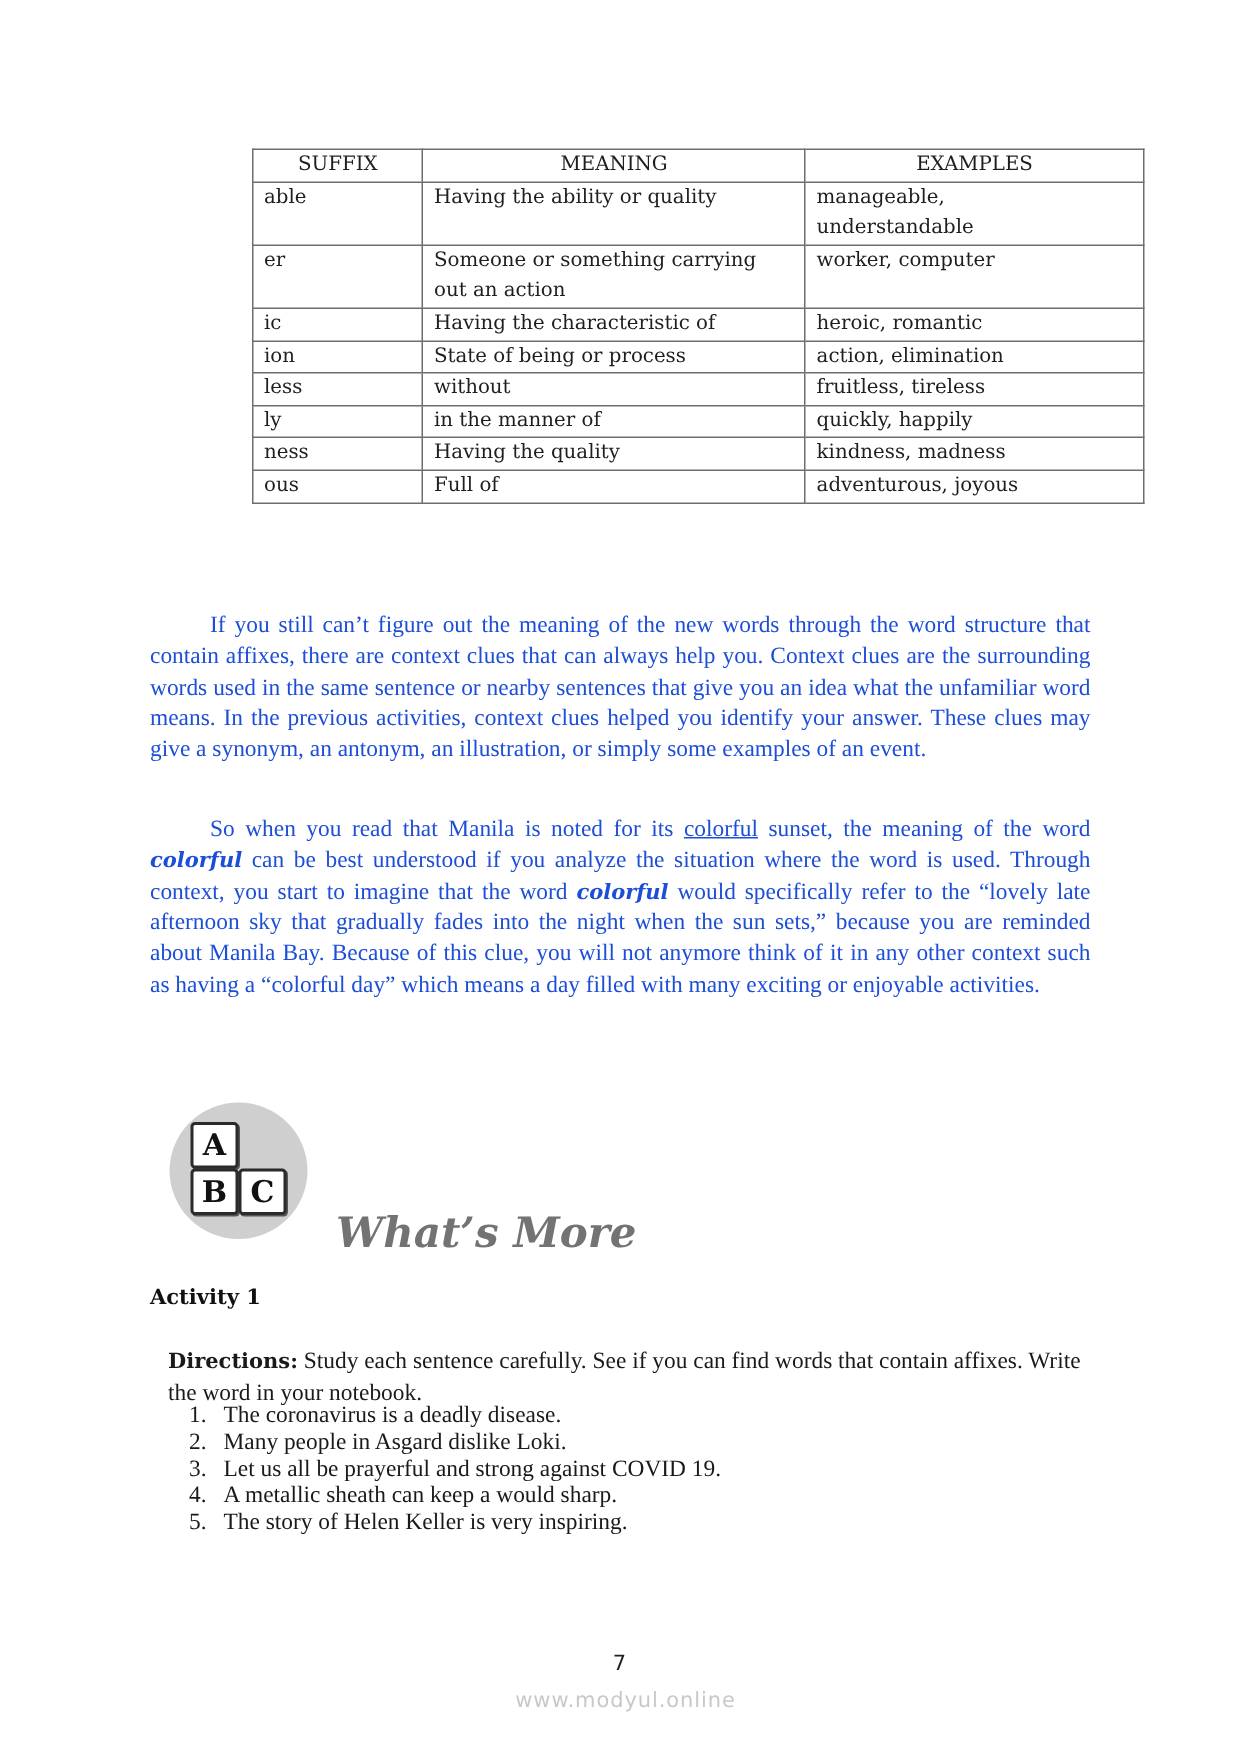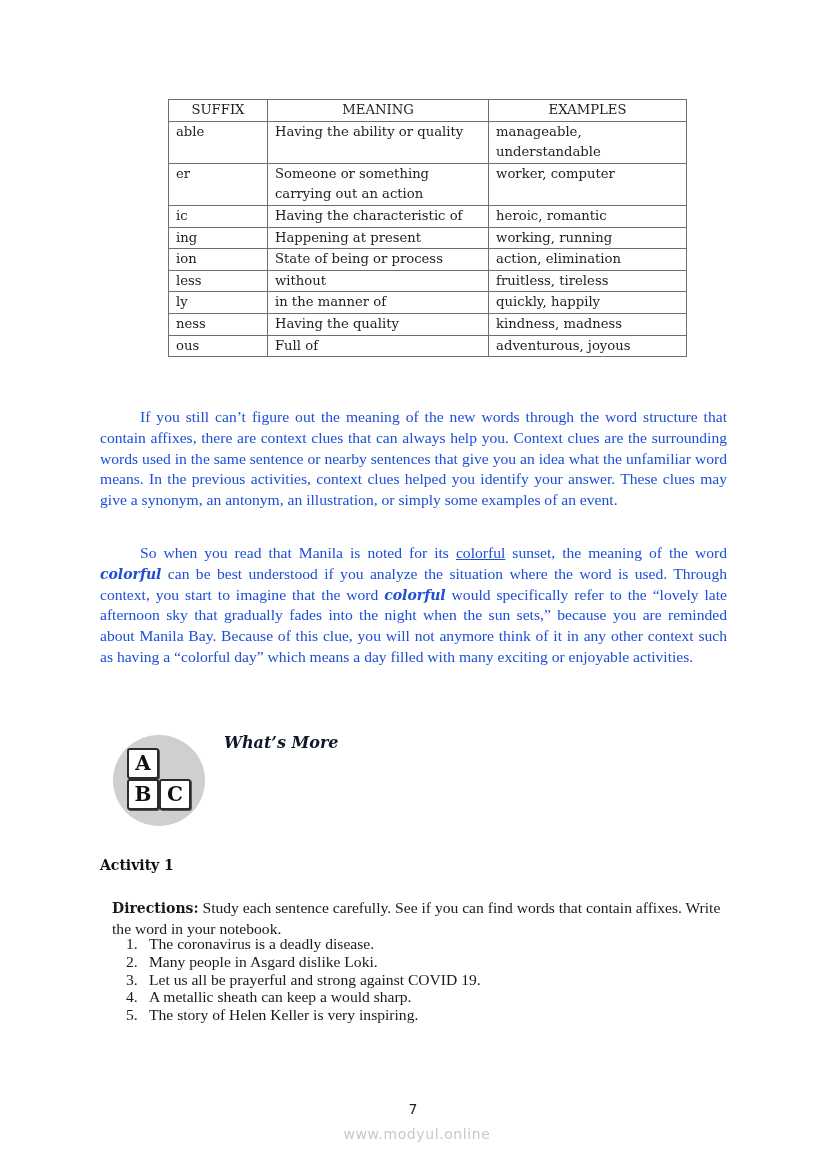--- a/index.html
+++ b/index.html
@@ -20,21 +20,21 @@
       left: 0; top: 0;
       width: 826px;
       height: 1169px;
     }
 
     
     table.suffix-table {
       position: absolute;
       left: 168px;
       top: 99px;
-      width: 519px;
+      width: 595px;
       border-collapse: collapse;
       font-family: "DejaVu Serif", serif;
       font-size: 13.2px;
       line-height: 20.6px;
       color: #1e1e1e;
       padding-left: 11px;
     }
     table.suffix-table th,
     table.suffix-table td {
       border: 1px solid #6e6e6e;
@@ -105,27 +105,27 @@
       text-align: center;
       color: #111;
     }
     .block-a { left: 14px; top: 13px; }
     .block-b { left: 14px; top: 44px; }
     .block-c { left: 46px; top: 44px; }
 
     .section-title {
       position: absolute;
       left: 224px;
-      top: 727px;
+      top: 806px;
       font-family: "DejaVu Serif", serif;
       font-weight: bold;
       font-style: italic;
-      font-size: 16px;
+      font-size: 28px;
       line-height: 32px;
-      color: #0f172a;
+      color: #737373;
       margin: 0;
     }
 
     
     .activity-title {
       position: absolute;
       left: 100px;
       top: 855px;
       font-family: "DejaVu Serif", serif;
       font-weight: bold;
@@ -224,25 +224,20 @@
         <td>er</td>
         <td class="justify">Someone or something carrying out an action</td>
         <td>worker, computer</td>
       </tr>
       <tr>
         <td>ic</td>
         <td>Having the characteristic of</td>
         <td>heroic, romantic</td>
       </tr>
       <tr>
-        <td>ing</td>
-        <td>Happening at present</td>
-        <td>working, running</td>
-      </tr>
-      <tr>
         <td>ion</td>
         <td>State of being or process</td>
         <td>action, elimination</td>
       </tr>
       <tr>
         <td>less</td>
         <td>without</td>
         <td>fruitless, tireless</td>
       </tr>
       <tr>

